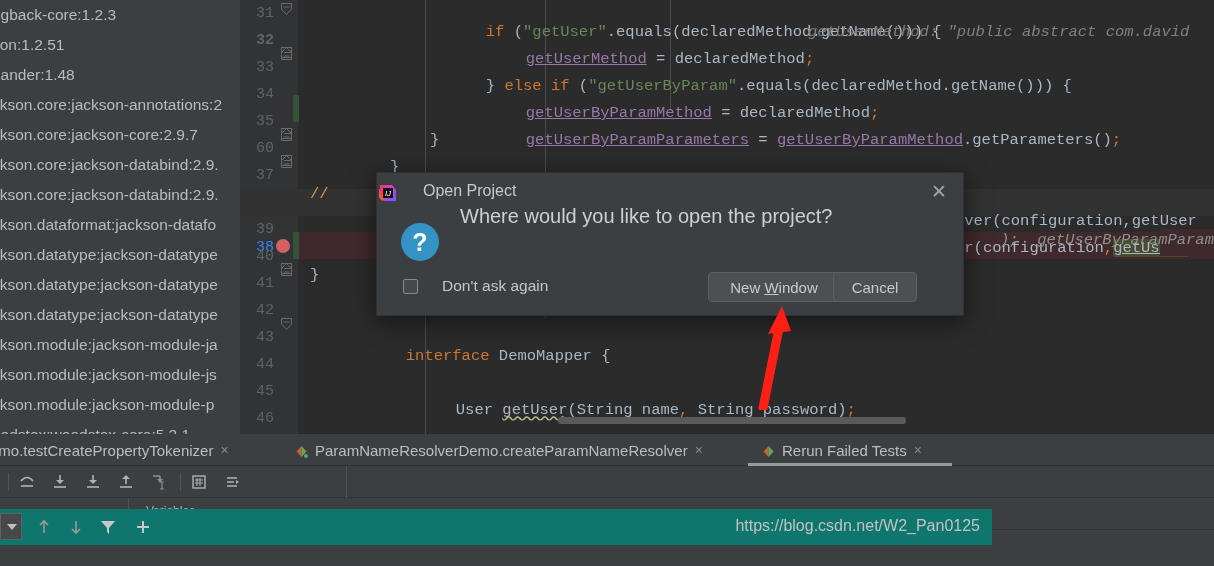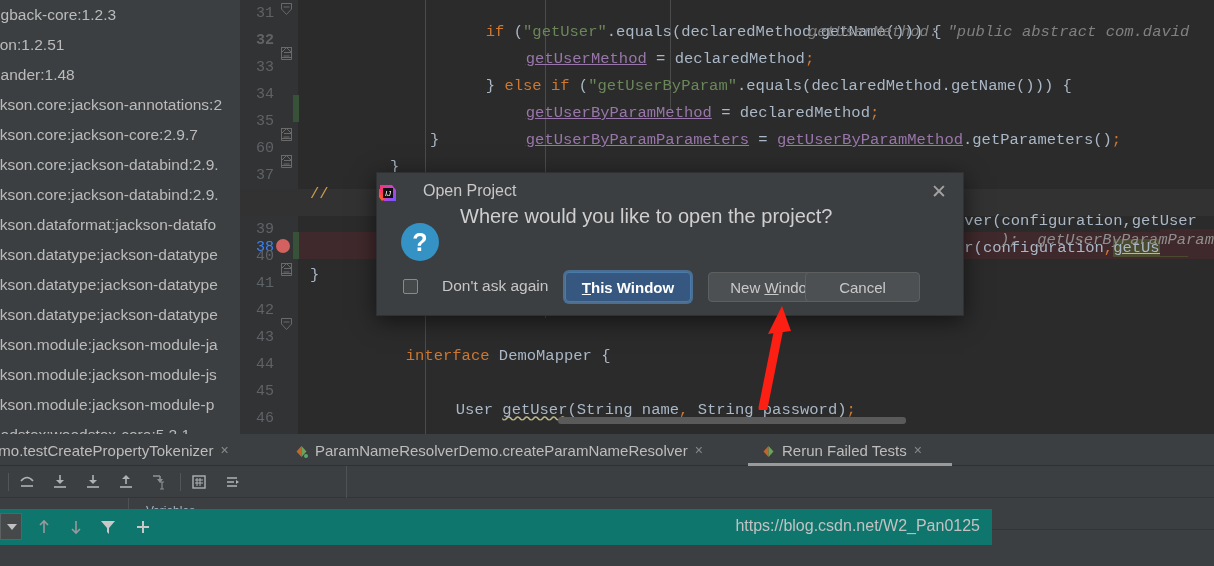--- a/index.html
+++ b/index.html
@@ -362,27 +362,24 @@
   <span class="dlg-qicon">
     <svg width="40" height="40" viewBox="0 0 40 40">
       <circle cx="20" cy="20" r="19" fill="#3592c4"></circle>
       <text x="20" y="29" font-size="25" fill="#ffffff" text-anchor="middle" font-weight="bold" font-family="Liberation Sans, sans-serif">?</text>
     </svg>
   </span>
   <div class="dlg-msg">Where would you like to open the project?</div>
   <div class="dlg-chk-box"></div>
   <div class="dlg-chk-label">Don't ask again</div>
 
-  <div class="btn primary" style="left:565px;width:126px;">
-    <span><span class="mn">T</span>his Window</span>
-  </div>
   <div class="btn" style="left:708px;width:132px;">
     <span>New <span class="mn">W</span>indow</span>
   </div>
-  <div class="btn" style="left:805px;width:115px;">Cancel</div>
+  <div class="btn" style="left:833px;width:84px;">Cancel</div>
 
   <div class="arrow">
     <svg width="60" height="110" viewBox="0 0 60 110">
       <path d="M28 108 L44 28" stroke="#fc1f13" stroke-width="9" stroke-linecap="round"></path>
       <path d="M47 6 L33 34 L56 31 Z" fill="#fc1f13"></path>
     </svg>
   </div>
 
   <div class="tabbar">
     <div class="tab" style="left:-10px;">

